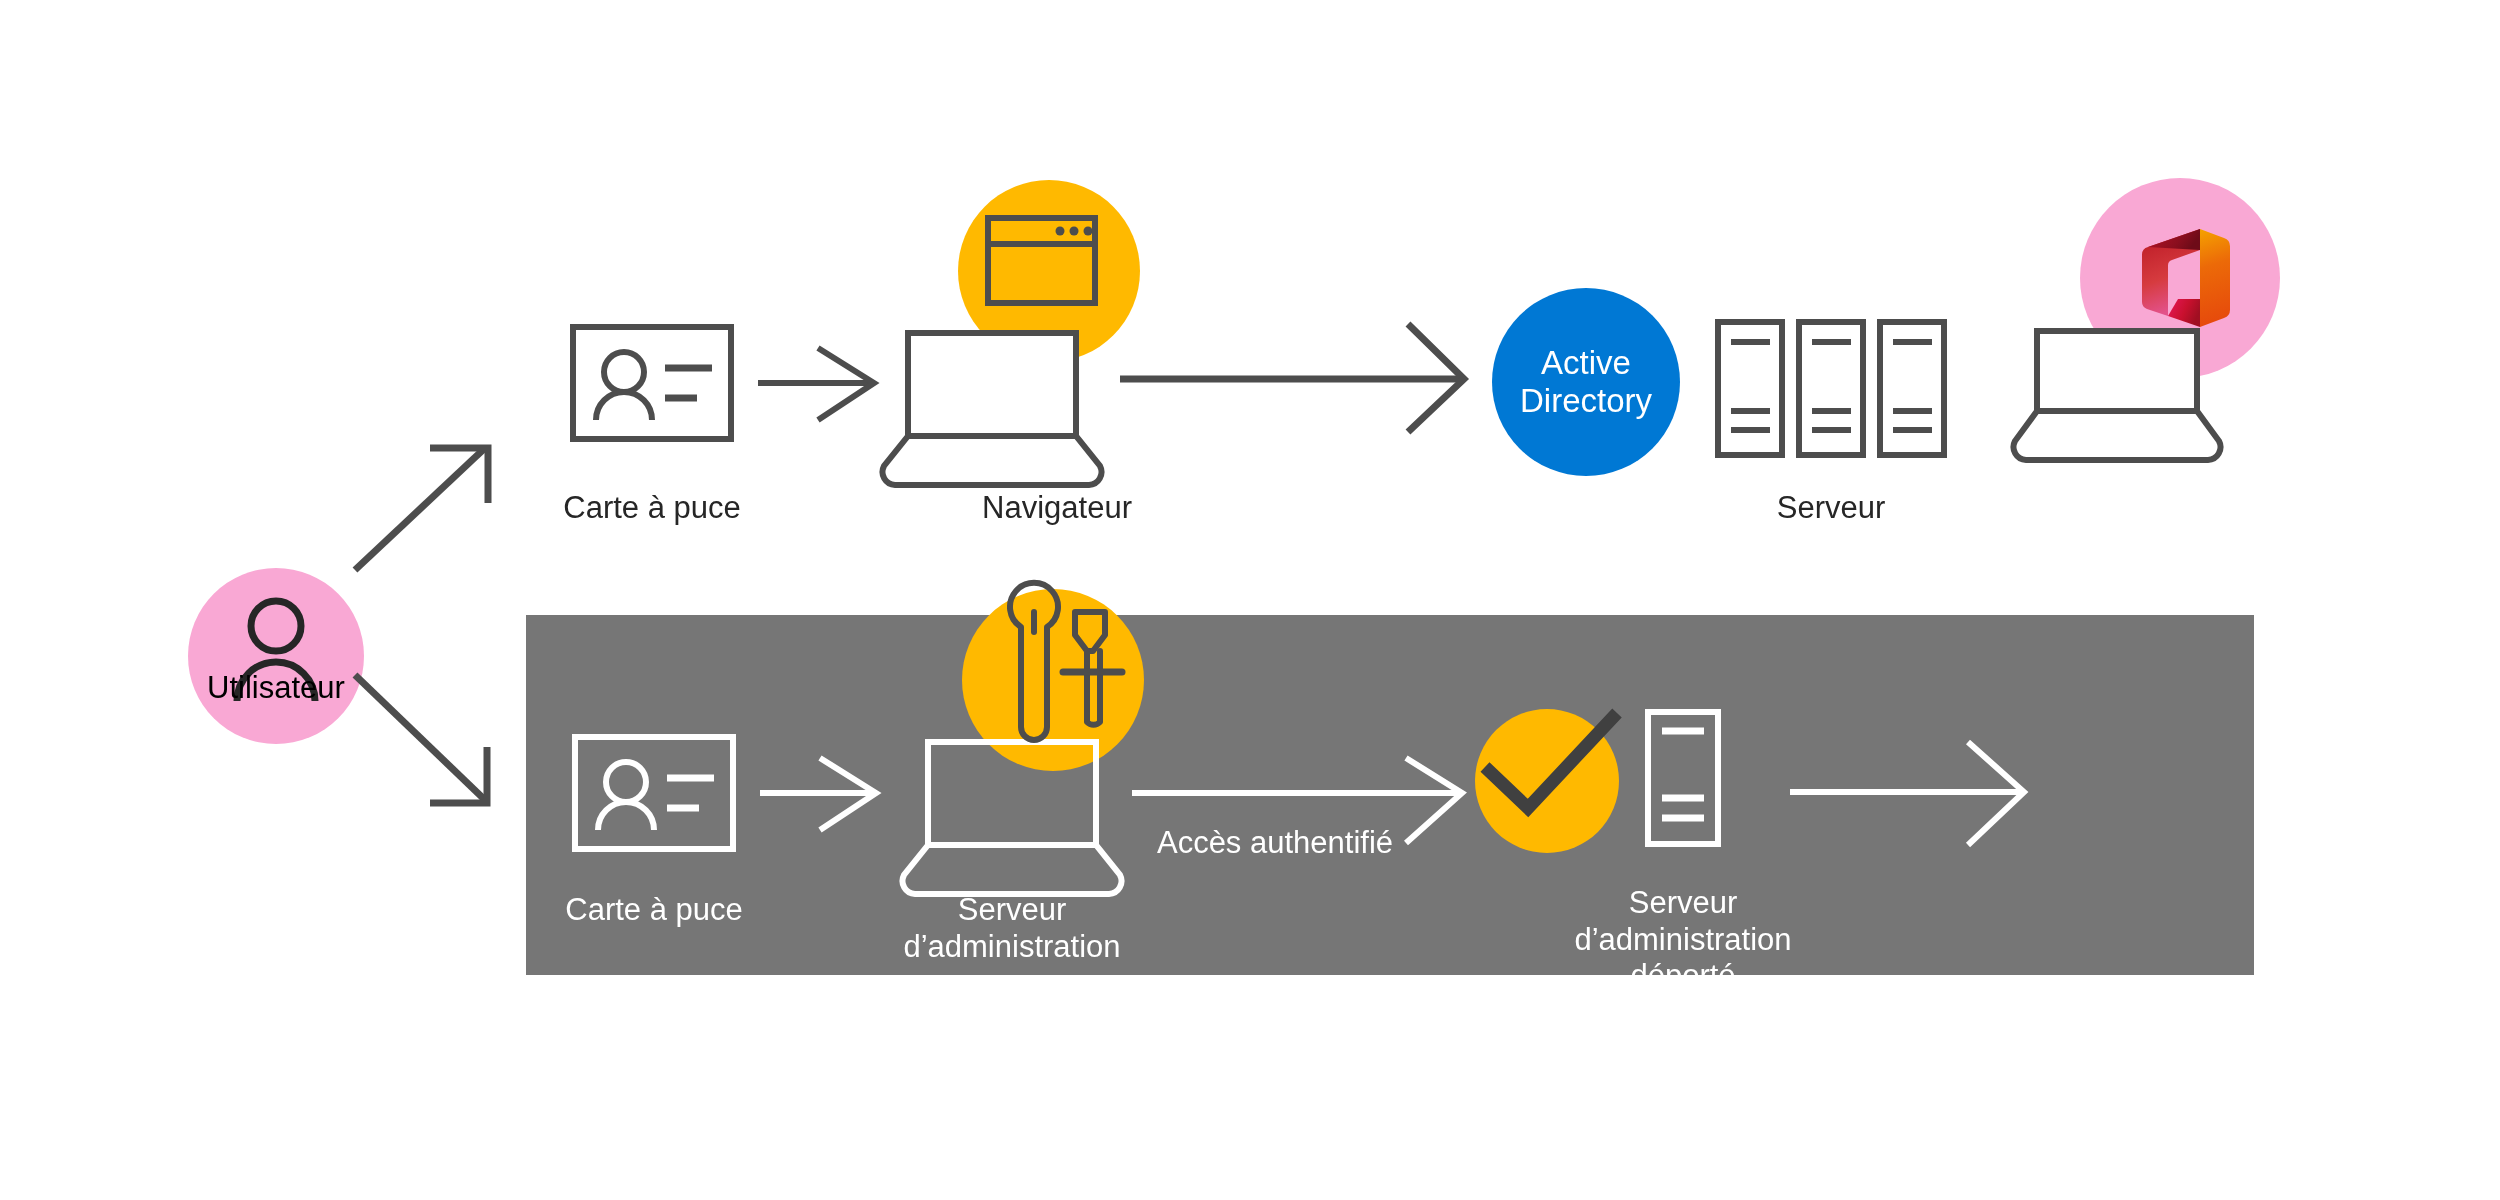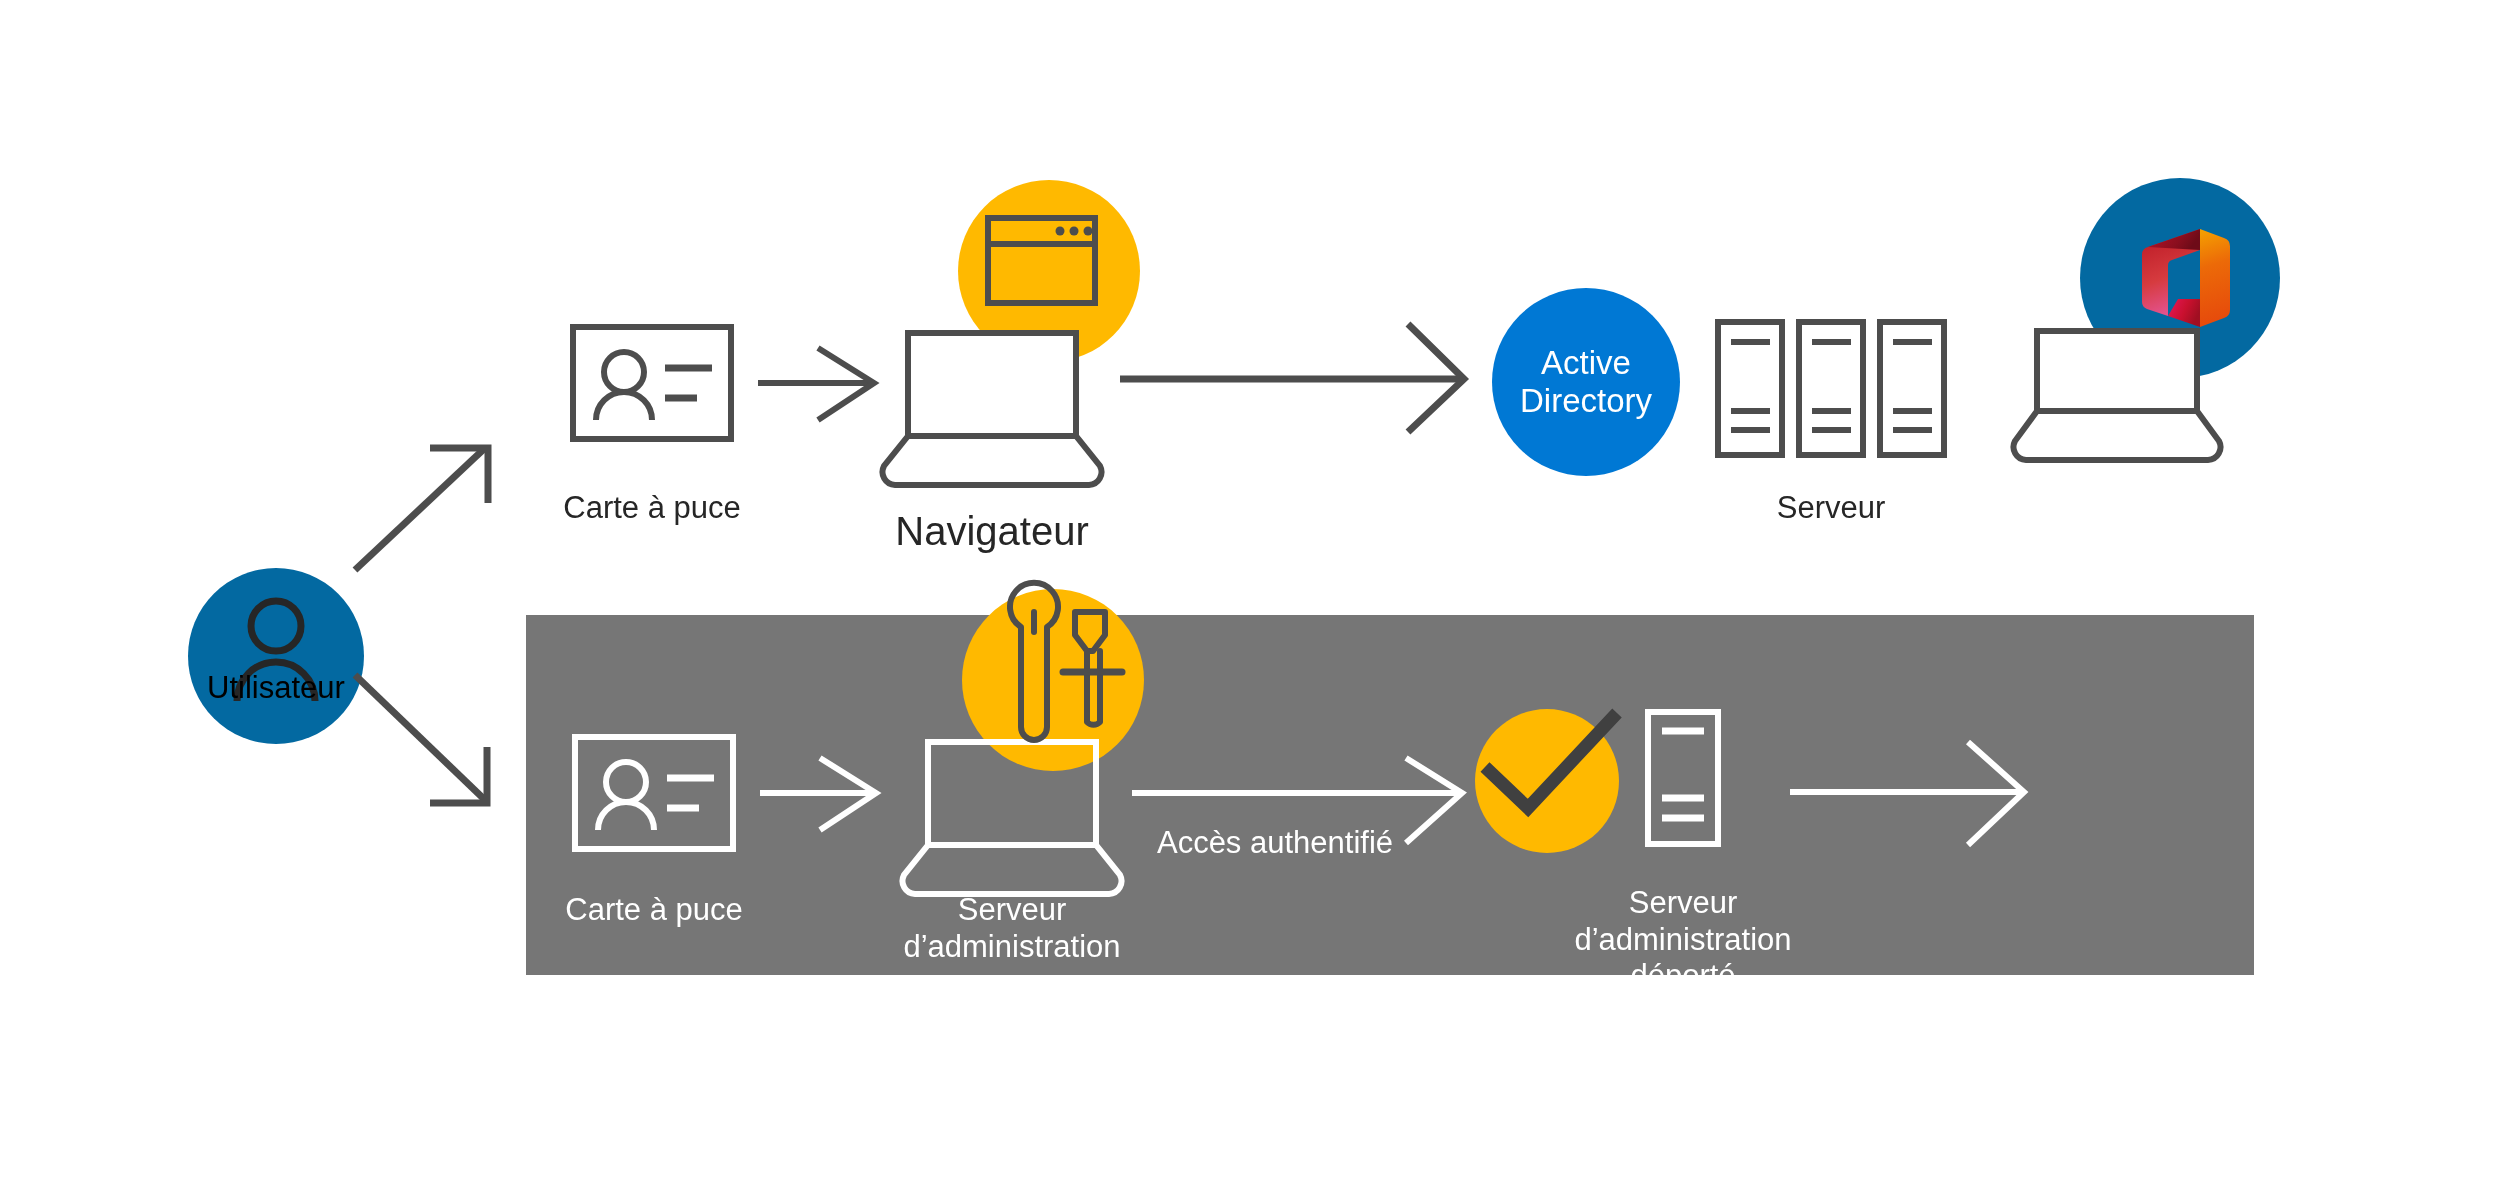--- a/index.html
+++ b/index.html
@@ -39,21 +39,21 @@
     position: absolute;
     border-radius: 50%;
     display: flex;
     align-items: center;
     justify-content: center;
     text-align: center;
     box-sizing: border-box;
   }
   .circle-yellow { background: #FFB900; }
   .circle-blue   { background: #0078D4; }
-  .circle-gray   { background: #0369a1; }
+  .circle-gray   { background: #f9a8d4; }
 
   
   .label {
     position: absolute;
     text-align: center;
     line-height: 1.18;
     white-space: pre-line;
     font-weight: 400;
   }
   .label-dark  { color: #262626; }
@@ -252,21 +252,21 @@
 
   <div class="circle circle-yellow" style="left:962px; top:589px; width:182px; height:182px; z-index:0;"></div>
 
   <div class="circle circle-yellow" style="left:1475px; top:709px; width:144px; height:144px; z-index:0;"></div>
 
 
   <div class="layer" id="text-layer">
 
     <span class="label label-dark" style="left:512px; top:478px; width:280px; font-size:31px;">Carte à puce</span>
 
-    <span class="label label-dark" style="left:852px; top:496px; width:280px; font-size:40px;">Navigateur</span>
+    <span class="label label-dark" style="left:852px; top:478px; width:280px; font-size:31px;text-align:right;">Navigateur</span>
 
     <span class="label label-dark" style="left:1691px; top:478px; width:280px; font-size:31px;">Serveur</span>
 
     <span class="label label-white" style="left:514px; top:880px; width:280px; font-size:31px;">Carte à puce</span>
 
     <span class="label label-white" style="left:872px; top:880px; width:280px; font-size:31px;">Serveur
 d’administration</span>
 
     <span class="label label-white" style="left:1110px; top:813px; width:330px; font-size:31px;">Accès authentifié</span>
 

